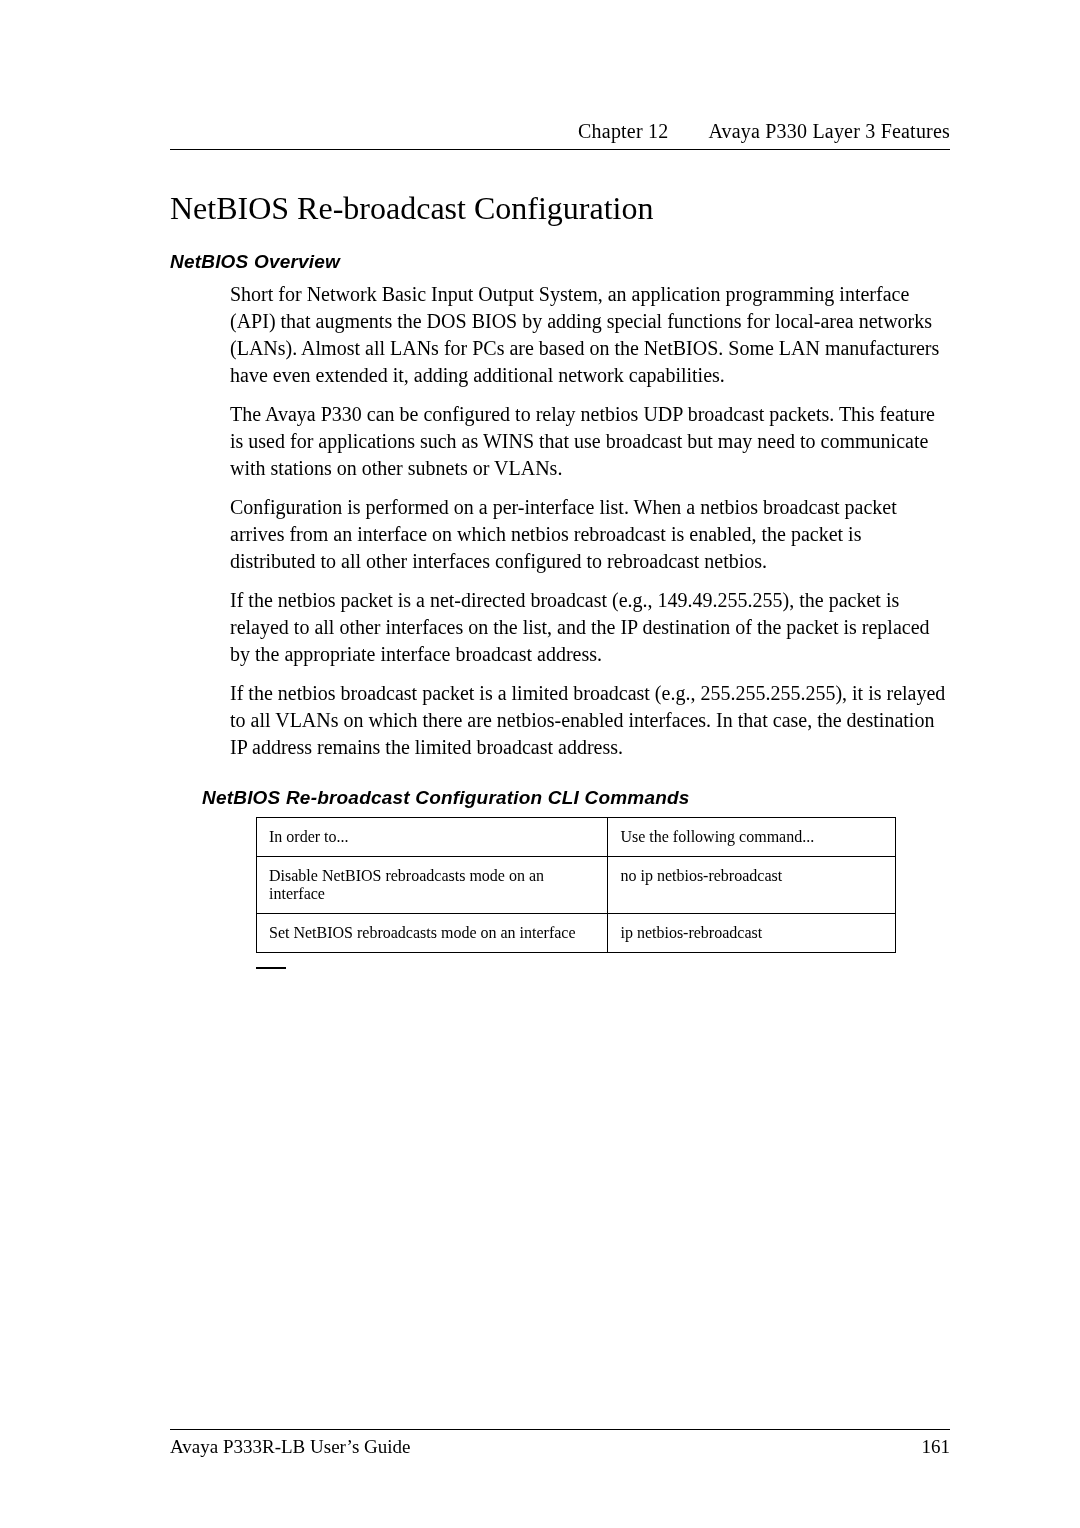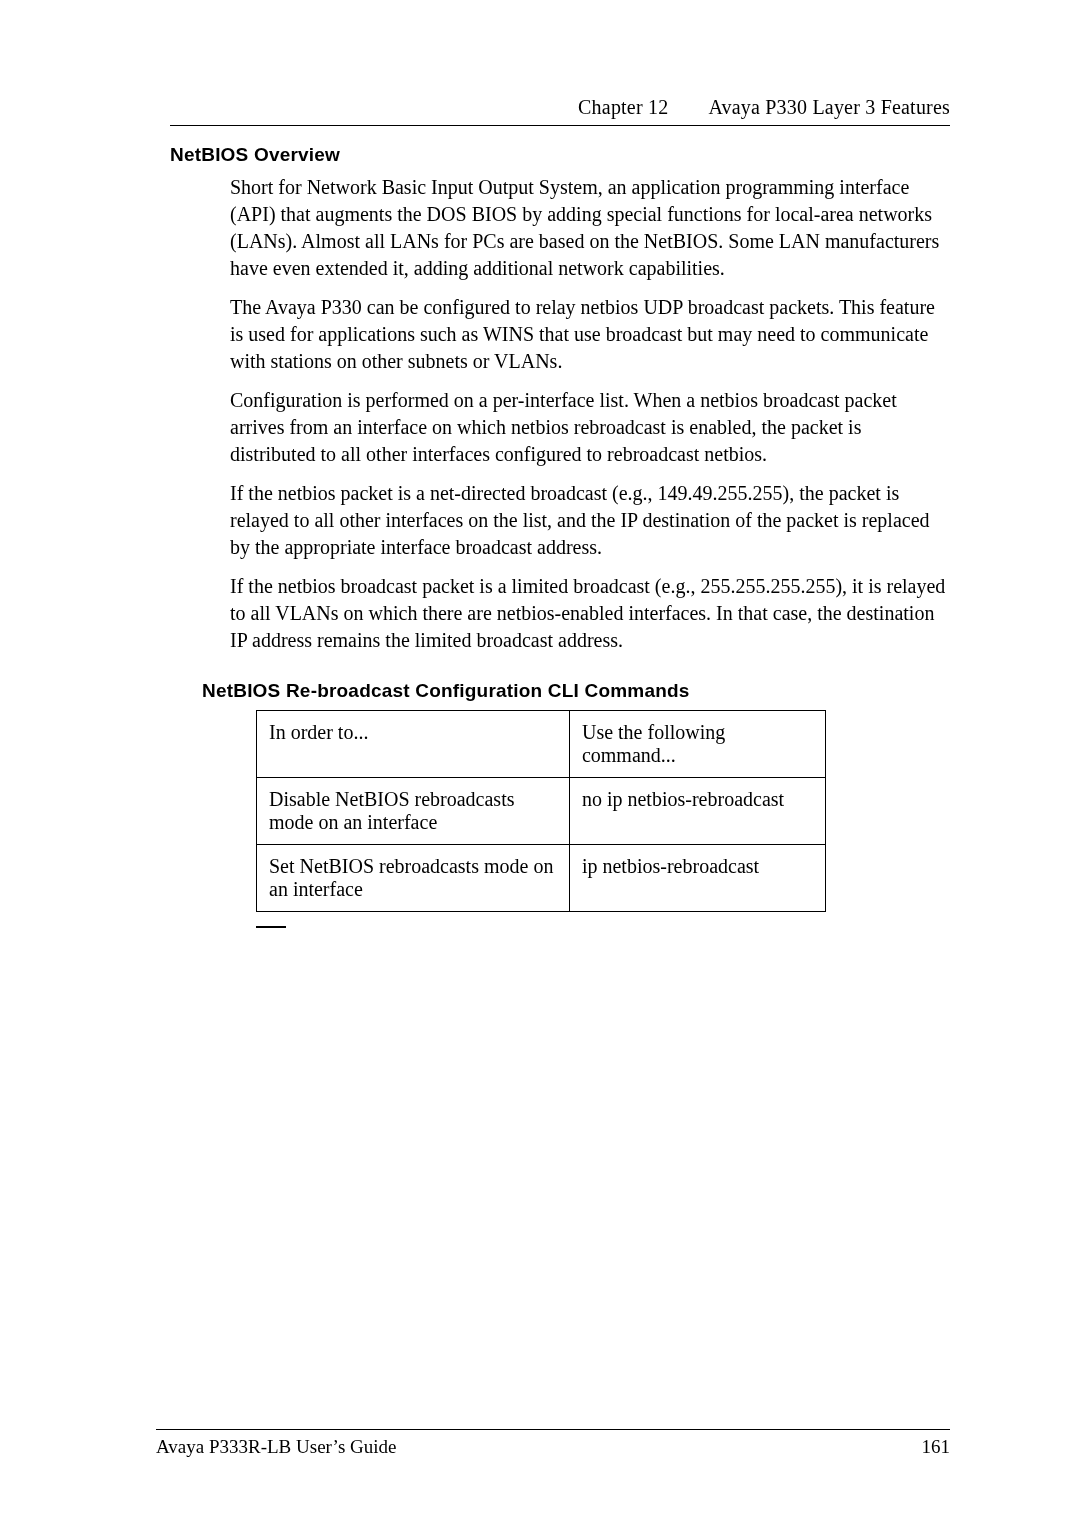--- a/index.html
+++ b/index.html
@@ -9,21 +9,21 @@
     width: 1080px;
     height: 1528px;
     background: #ffffff;
     font-family: "Palatino Linotype", "Book Antiqua", Palatino, Georgia, serif;
     color: #000;
   }
   .page {
     box-sizing: border-box;
     width: 1080px;
     height: 1528px;
-    padding: 96px 130px 70px 170px;
+    padding: 120px 130px 70px 170px;
     position: relative;
   }
   .header-line {
     display: flex;
     justify-content: flex-end;
     font-size: 20px;
     letter-spacing: .2px;
     margin-bottom: 6px;
   }
   .header-line .chap {
@@ -40,52 +40,53 @@
     margin-top: 40px;
     margin-bottom: 24px;
   }
   .subhead {
     font-family: Arial, Helvetica, sans-serif;
     font-weight: bold;
     font-size: 19px;
     margin-top: 18px;
     margin-bottom: 8px;
     letter-spacing: .2px;
+    font-style: italic;
   }
   .body-block {
     margin-left: 60px;
     font-size: 20px;
     line-height: 1.35;
   }
   .body-block p {
     margin: 0 0 12px 0;
   }
   table.cmd {
     border-collapse: collapse;
     margin-left: 86px;
     margin-top: 6px;
-    width: 570px;
-    font-size: 20px;
+    width: 640px;
+    font-size: 16px;
   }
   table.cmd td {
     border: 1.2px solid #000;
     padding: 10px 12px;
     vertical-align: top;
   }
   table.cmd td.left { width: 55%; }
   table.cmd td.right { width: 45%; }
   .tiny-rule {
     border: none;
     border-top: 2px solid #000;
     width: 30px;
     margin: 14px 0 0 86px;
   }
   .footer {
     position: absolute;
-    left: 156px;
+    left: 170px;
     right: 130px;
     bottom: 70px;
   }
   .footer-rule {
     border: none;
     border-top: 1.5px solid #000;
     margin-bottom: 6px;
   }
   .footer-row {
     display: flex;
@@ -97,20 +98,21 @@
 <body>
 
 <div class="page">
 
   <div class="header-line">
     <span class="chap">Chapter 12</span>
     <span>Avaya P330 Layer 3 Features</span>
   </div>
   <hr class="hr-top">
 
+  <h1 class="section-title">NetBIOS Re-broadcast Configuration</h1>
 
   <div class="subhead">NetBIOS Overview</div>
   <div class="body-block">
     <p>Short for Network Basic Input Output System, an application programming interface (API) that augments the DOS BIOS by adding special functions for local-area networks (LANs). Almost all LANs for PCs are based on the NetBIOS. Some LAN manufacturers have even extended it, adding additional network capabilities.</p>
     <p>The Avaya P330 can be configured to relay netbios UDP broadcast packets. This feature is used for applications such as WINS that use broadcast but may need to communicate with stations on other subnets or VLANs.</p>
     <p>Configuration is performed on a per-interface list. When a netbios broadcast packet arrives from an interface on which netbios rebroadcast is enabled, the packet is distributed to all other interfaces configured to rebroadcast netbios.</p>
     <p>If the netbios packet is a net-directed broadcast (e.g., 149.49.255.255), the packet is relayed to all other interfaces on the list, and the IP destination of the packet is replaced by the appropriate interface broadcast address.</p>
     <p>If the netbios broadcast packet is a limited broadcast (e.g., 255.255.255.255), it is relayed to all VLANs on which there are netbios-enabled interfaces. In that case, the destination IP address remains the limited broadcast address.</p>
   </div>
 

